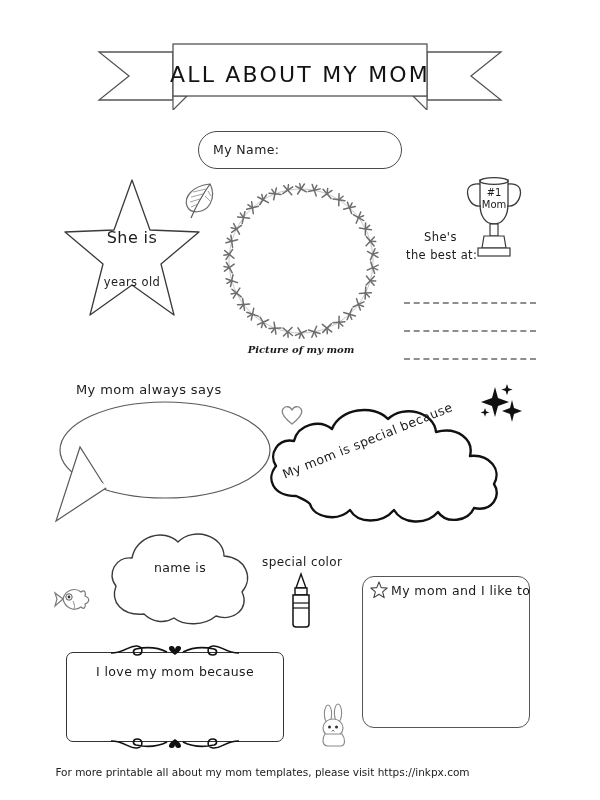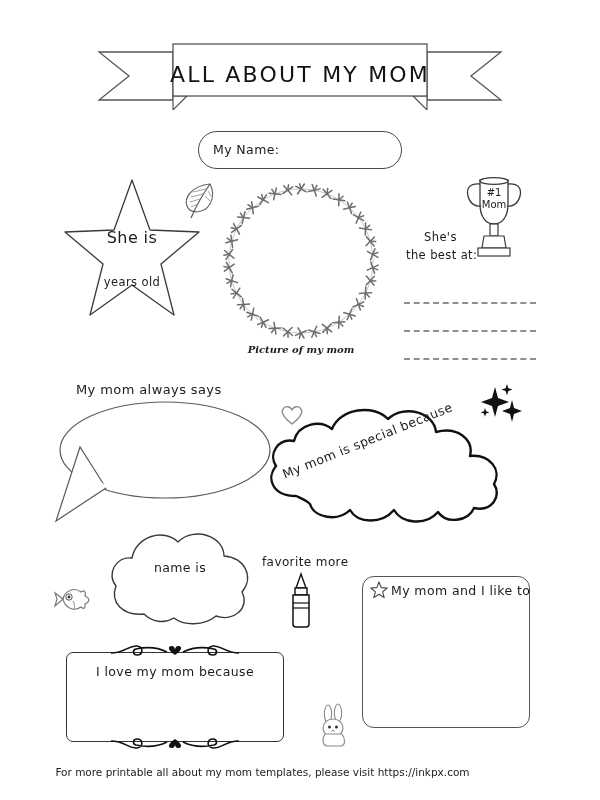--- a/index.html
+++ b/index.html
@@ -543,21 +543,21 @@
     <svg width="40" height="32" viewBox="0 0 40 32">
       <path d="M10 16 C12 7 22 4 28 9 C32 6 33 10 32 13 C37 15 37 19 32 21
                C33 24 31 27 28 24 C21 29 12 25 10 16 Z" fill="#ffffff" stroke="#7a7a7a" stroke-width="1.2"></path>
       <path d="M10 16 L2 10 L4 16 L2 23 Z" fill="#ffffff" stroke="#7a7a7a" stroke-width="1.2"></path>
       <circle cx="16" cy="14" r="3.2" fill="#ffffff" stroke="#5a5a5a" stroke-width="1"></circle>
       <circle cx="16" cy="14" r="1.4" fill="#333"></circle>
       <path d="M20 18 C22 22 22 26 20 27" fill="none" stroke="#8a8a8a" stroke-width="1"></path>
     </svg>
   </div>
 
-  <div class="abs hand" id="fav-color-label">favorite more</div>
+  <div class="abs hand" id="fav-color-label">special color</div>
   <div class="abs" id="bottle-block">
     <svg width="30" height="56" viewBox="0 0 30 56">
       <path d="M15 2 L20 16 L10 16 Z" fill="#ffffff" stroke="#111" stroke-width="1.4"></path>
       <rect x="9" y="16" width="12" height="7" fill="#ffffff" stroke="#111" stroke-width="1.4"></rect>
       <path d="M7 23 L23 23 L23 52 C23 54 21.5 55 20 55 L10 55 C8.5 55 7 54 7 52 Z" fill="#ffffff" stroke="#111" stroke-width="1.5"></path>
       <line x1="7" y1="31" x2="23" y2="31" stroke="#111" stroke-width="1.2"></line>
       <line x1="7" y1="36" x2="23" y2="36" stroke="#111" stroke-width="1.2"></line>
     </svg>
   </div>
 

